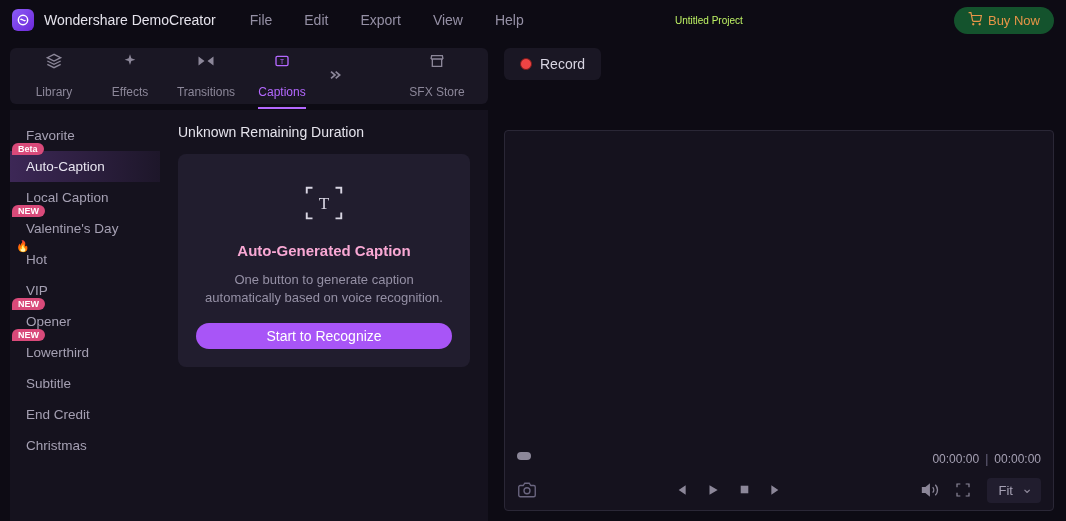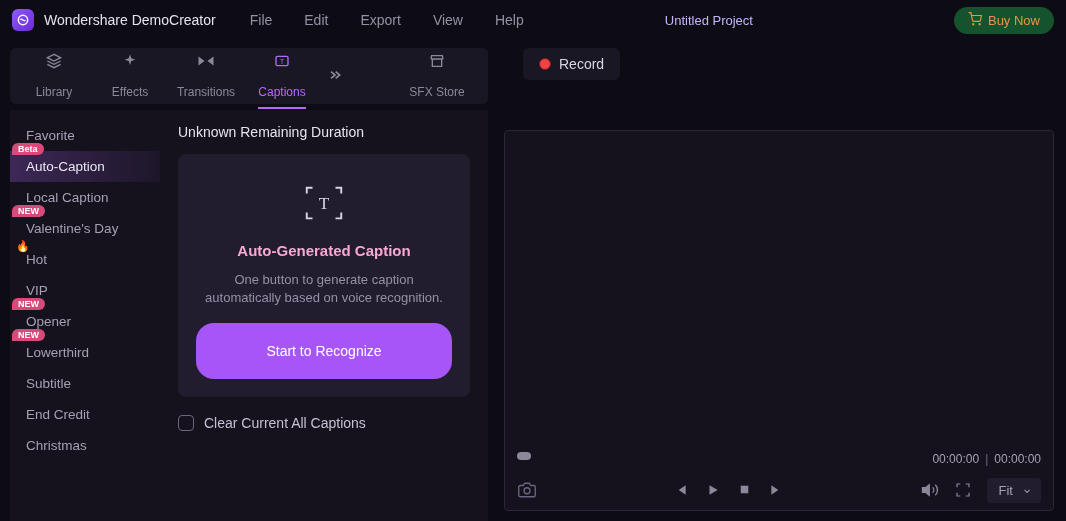--- a/index.html
+++ b/index.html
@@ -20,21 +20,21 @@
   width: 22px; height: 22px;
   background: linear-gradient(135deg, #8b5cf6, #6d28d9);
   border-radius: 6px;
   display: flex; align-items: center; justify-content: center;
   margin-right: 10px;
 }
 .app-logo svg { width: 14px; height: 14px; }
 .app-title { color: #e5e3ec; font-size: 14px; font-weight: 500; margin-right: 34px; }
 .menubar { display: flex; gap: 32px; }
 .menu-item { color: #9590a5; font-size: 14px; cursor: pointer; }
-.project-title { flex: 1; text-align: center; color: #c4b5fd; font-size: 13px; margin-left: -60px;}
+.project-title { flex: 1; text-align: center; color: #bef264; font-size: 10px; margin-left: -60px;}
 .buy-btn {
   background: #14532d;
   color: #e89548;
   border-radius: 14px;
   padding: 5px 14px;
   font-size: 13px;
   display: flex; align-items: center; gap: 6px;
   cursor: pointer;
 }
 
@@ -128,21 +128,21 @@
   margin-bottom: 12px;
 }
 .card-title { color: #f9a8d4; font-size: 15px; font-weight: 600; margin-bottom: 12px; }
 .card-desc { color: #9590a5; font-size: 13px; line-height: 1.4; margin-bottom: 16px; padding: 0 8px; }
 .recognize-btn {
   width: 100%;
   background: #a855f7;
   color: #fff;
   border: none;
   border-radius: 18px;
-  padding: 20px 0;
+  padding: 5px 0;
   font-size: 14px;
   cursor: pointer;
 }
 .clear-row {
   display: flex; align-items: center; gap: 10px;
   margin-top: 18px;
   color: #c5c0d2;
   font-size: 14px;
 }
 .checkbox {
@@ -159,21 +159,20 @@
 .record-btn {
   align-self: flex-start;
   background: #1a1724;
   border-radius: 6px;
   padding: 8px 16px;
   display: flex; align-items: center; gap: 8px;
   color: #d8d5e2;
   font-size: 14px;
   cursor: pointer;
   margin-bottom: 10px;
-  margin-left: 19px;
 }
 .rec-dot { width: 12px; height: 12px; border-radius: 50%; background: #ef4444; border: 1px solid #7a1a1a; }
 .preview {
   flex: 1;
   background: #15121e;
   border: 1px solid #2a2736;
   border-radius: 4px;
   display: flex; flex-direction: column; margin-top: 40px;
 }
 .preview-canvas { flex: 1; }
@@ -326,24 +325,20 @@
           <div class="card-icon">
             <svg width="46" height="46" viewBox="0 0 48 48" fill="none" stroke="#d8d5e2" stroke-width="2">
               <path d="M6 14 V8 H12 M36 8 H42 V14 M42 34 V40 H36 M12 40 H6 V34"></path>
               <text x="24" y="30" font-size="18" text-anchor="middle" fill="#d8d5e2" stroke="none" font-family="serif">T</text>
             </svg>
           </div>
           <div class="card-title">Auto-Generated Caption</div>
           <div class="card-desc">One button to generate caption automatically based on voice recognition.</div>
           <button class="recognize-btn">Start to Recognize</button>
         </div>
-        <div class="clear-row">
-          <span class="checkbox"></span>
-          <span>Clear Current All Captions</span>
-        </div>
       </div>
     </div>
   </div>
 
   <div class="right-col">
     <div class="record-btn">
       <span class="rec-dot"></span>
       <span>Record</span>
     </div>
     <div class="preview">

